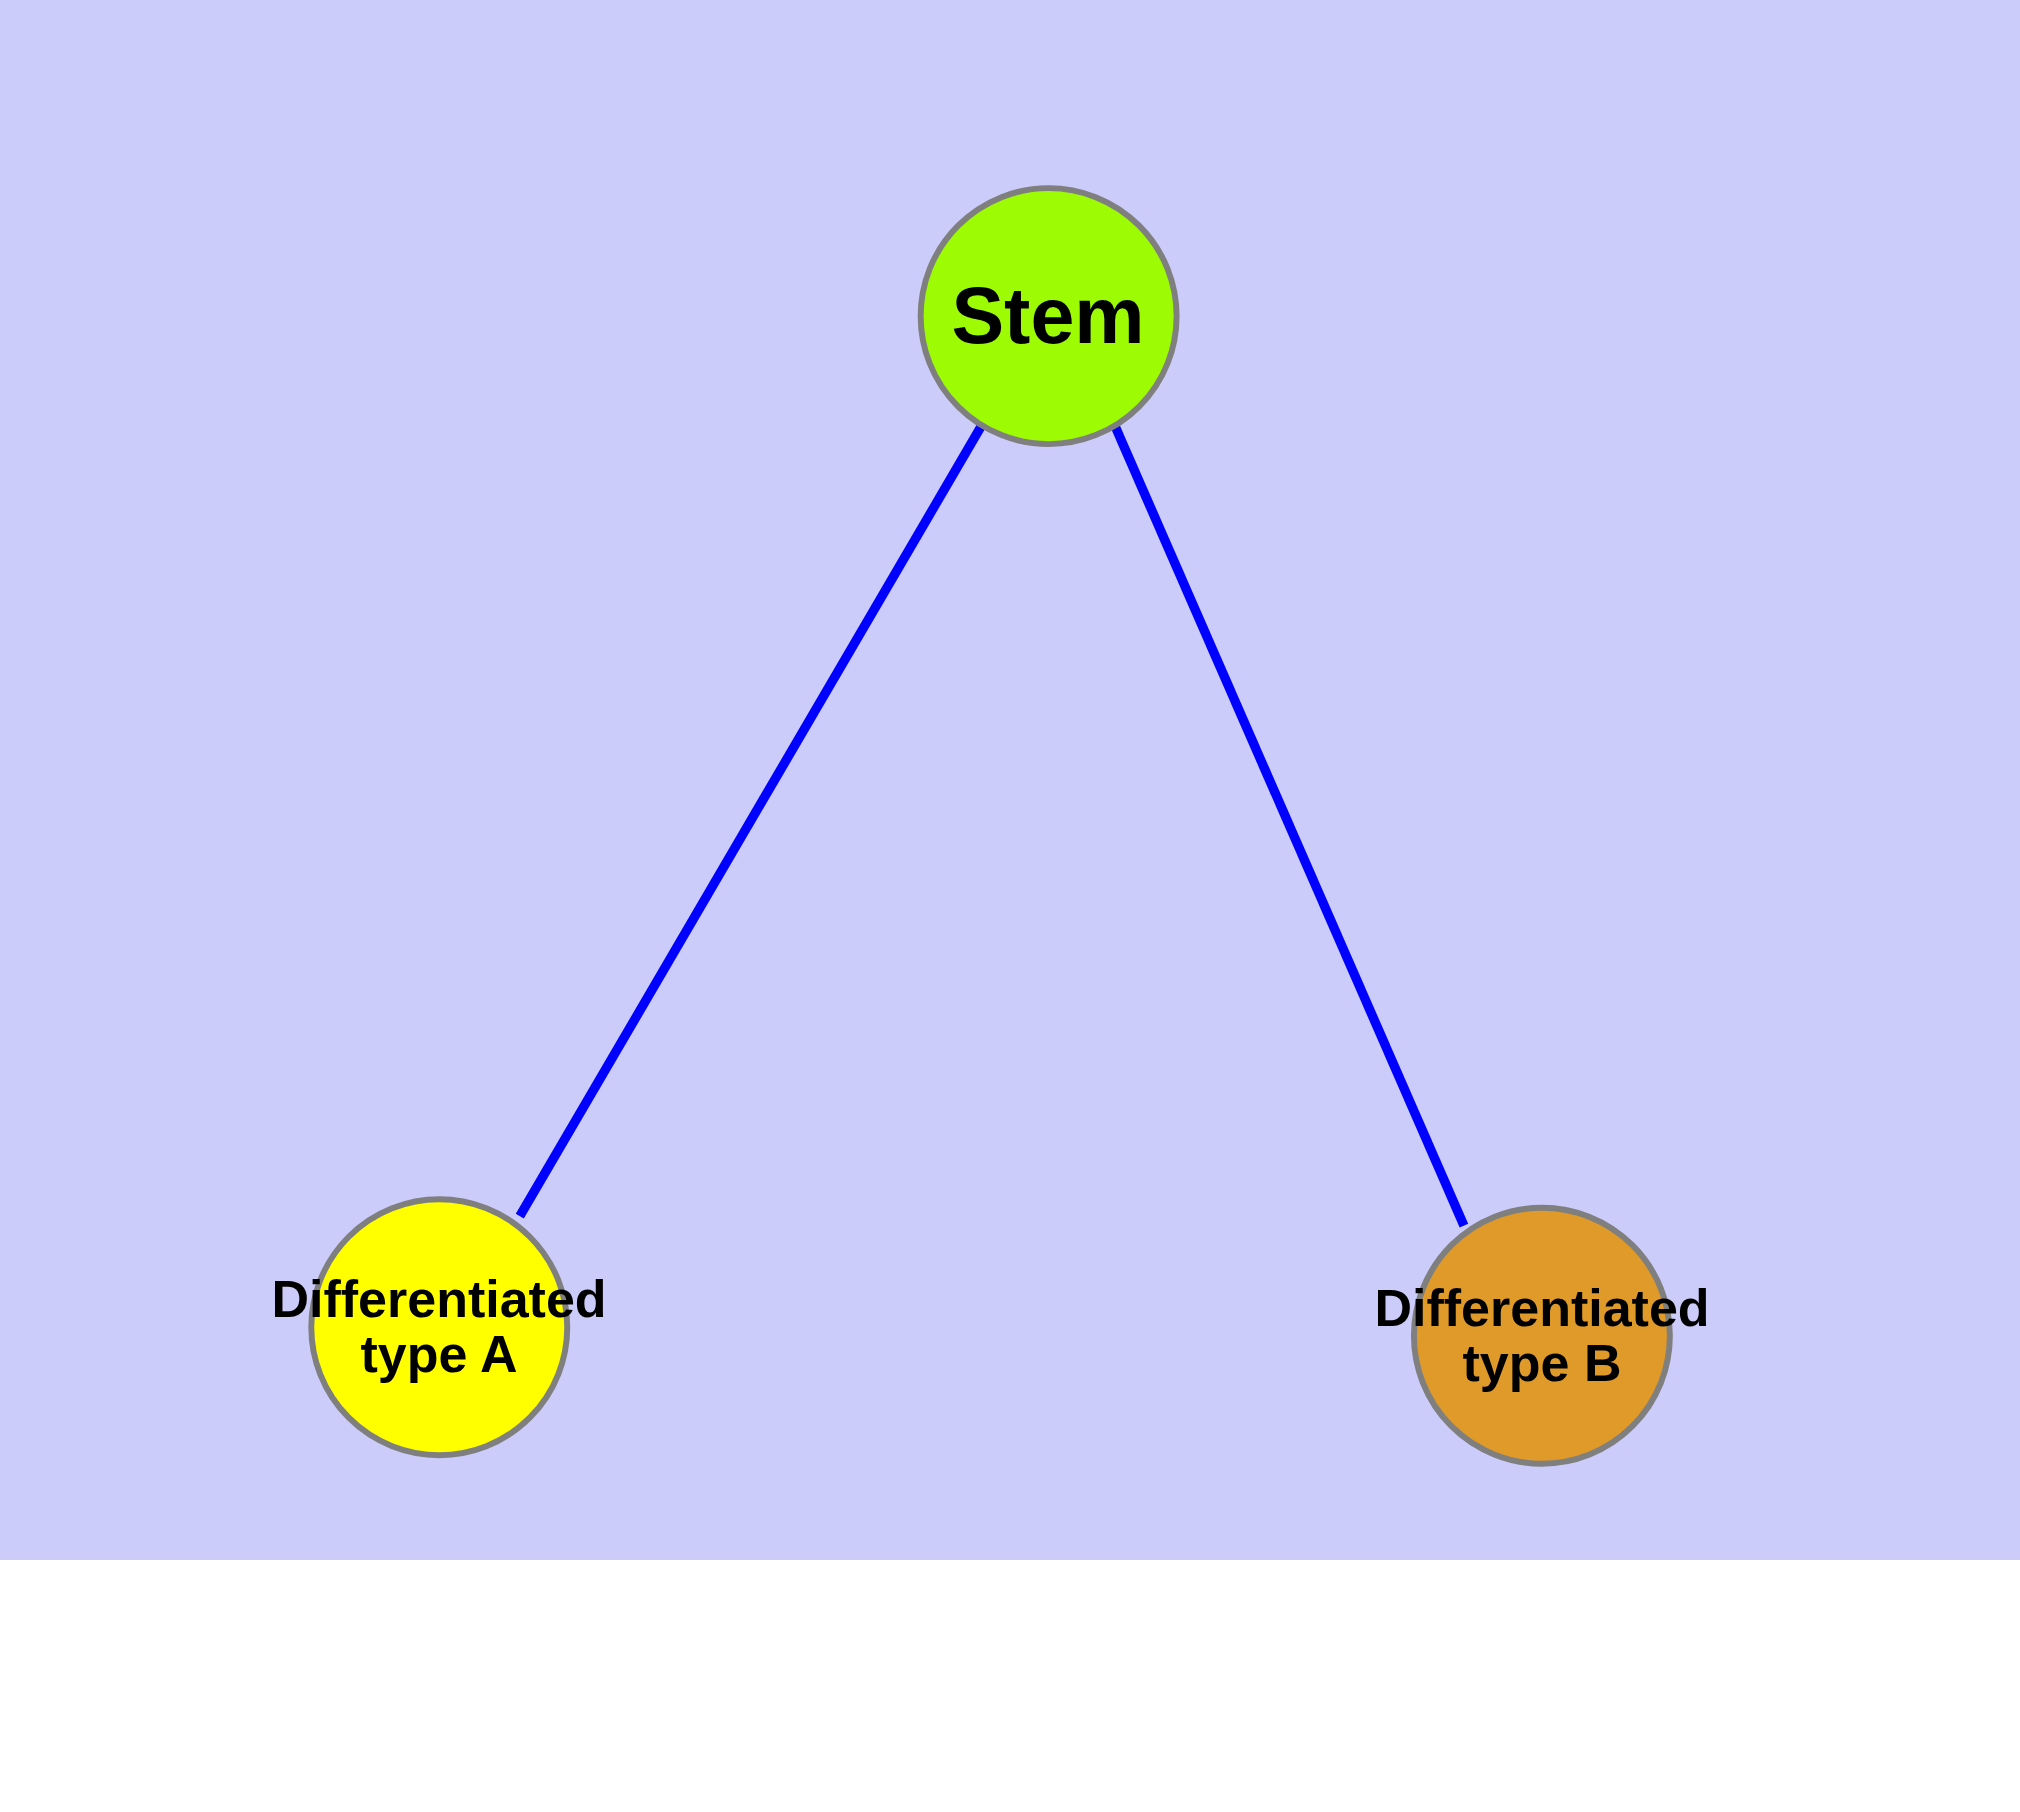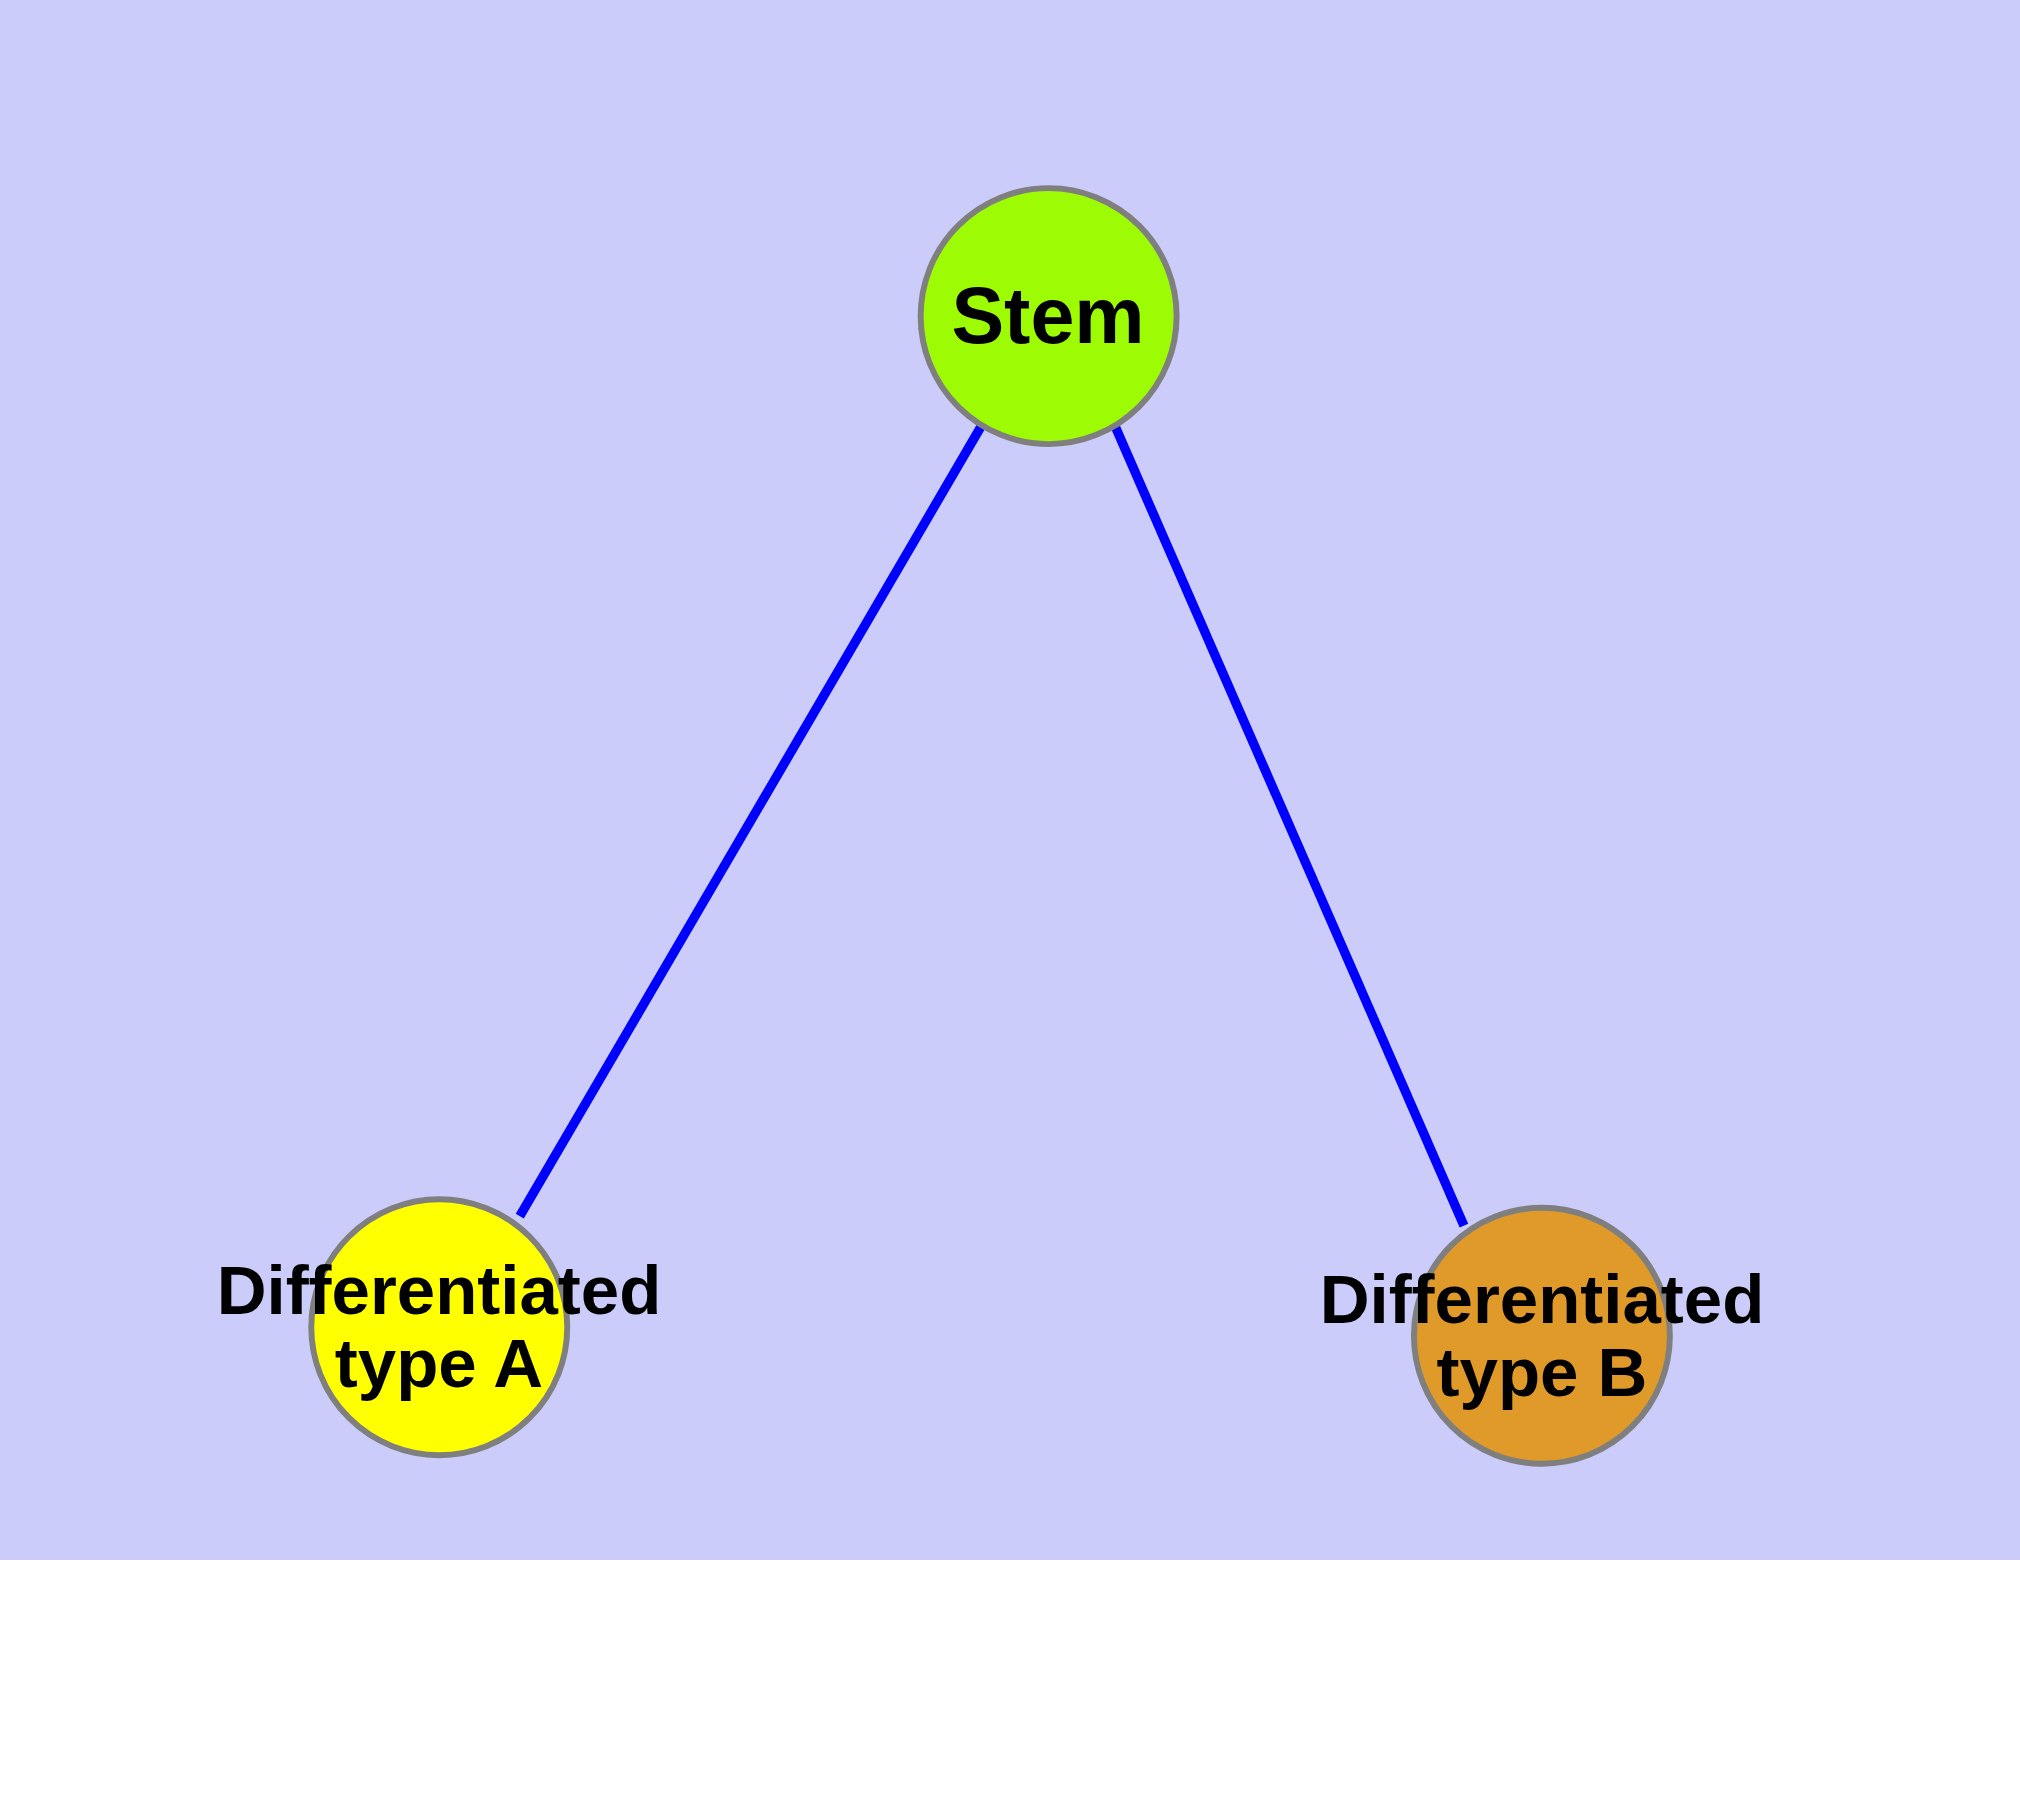--- a/index.html
+++ b/index.html
@@ -37,21 +37,21 @@
     color: #000000;
     line-height: 1.06;
     white-space: pre;
     pointer-events: none;
     transform: translate(-50%, -50%);
   }
   #label-stem {
     font-size: 79px;
   }
   #label-diff-a, #label-diff-b {
-    font-size: 69px;
+    font-size: 52px;
   }
 </style>
 </head>
 <body>
 
 <div id="canvas" style="width: 2021px; height: 1560px;">
 
   <div id="graph-bg" style="background: rgb(204, 204, 250);"></div>
 
   <svg id="graph-svg" viewBox="0 0 2384 2138" style="width: 2021px; height: 1812px;">

